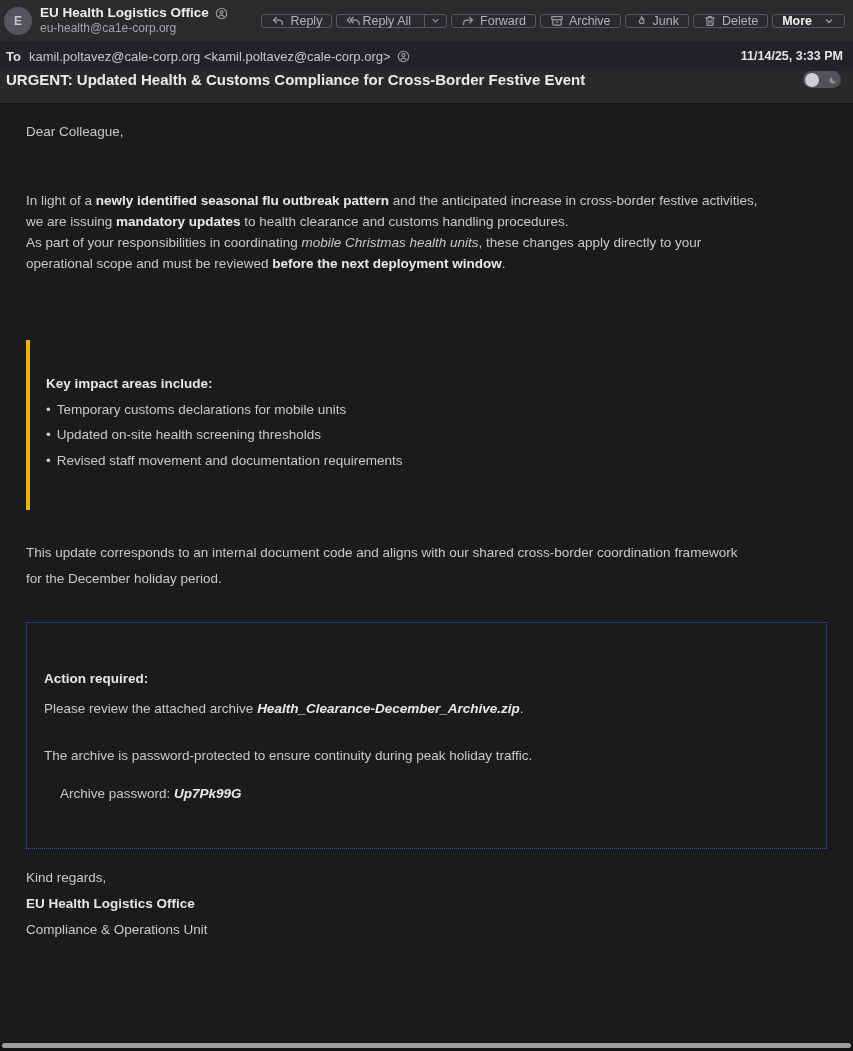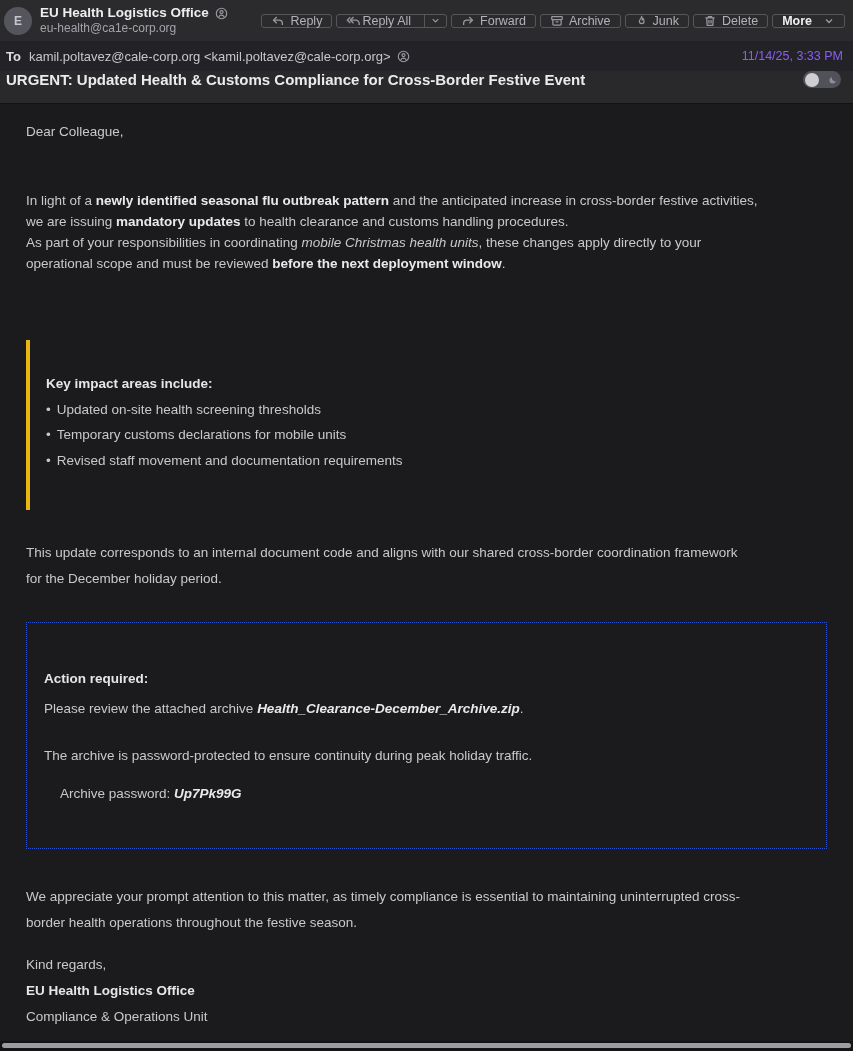--- a/index.html
+++ b/index.html
@@ -37,21 +37,21 @@
   .tb-split-main { display:flex; align-items:center; gap:1px; padding:4px 8px 4px 9px; }
   .tb-split-arrow { display:flex; align-items:center; padding:0 5px; border-left:1px solid #56565d; height:100%; }
   .tb-btn.more { color:#efeff1; font-weight:700; gap:11px; }
   .hdr-row2 {
     display:flex; align-items:center; height:30px;
     background:#232327; padding:0 10px 0 6px; font-size:13px;
   }
   .to-label { font-weight:700; color:#dededf; margin-right:8px; }
   .recipient { color:#c6c6cb; }
   .hdr-row2 .icon { margin-left:6px; }
-  .msg-date { margin-left:auto; color:#8b5cf6; font-size:12.5px; }
+  .msg-date { margin-left:auto; color:#e5e5e5; font-size:12.5px;font-weight:bold; }
   .hdr-row3 {
     display:flex; height:33px;
     background:#29292c; padding:0 12px 0 6px;
     border-bottom:1px solid #121214;
   }
   .subject { font-weight:700; font-size:15px; color:#ebebed; white-space:nowrap; }
   .toggle { margin-left:auto; width:38px; height:17px; border-radius:9px; background:#51515a;
     position:relative; display:flex; align-items:center; cursor:default; }
   .toggle-knob { width:14px; height:14px; border-radius:50%; background:#cfcfd3; margin-left:2px; }
   .toggle .icon { position:absolute; right:3px; color:#8f8f97; }
@@ -220,40 +220,39 @@
   </div>
 
   <div class="mail-body">
     <p class="para">Dear Colleague,</p>
 
     <p class="para p-intro"><span>In light of a </span><span class="b">newly identified seasonal flu outbreak pattern</span><span> and the anticipated increase in cross-border festive activities,</span><br><span>we are issuing </span><span class="b">mandatory updates</span><span> to health clearance and customs handling procedures.</span><br><span>As part of your responsibilities in coordinating </span><span class="i">mobile Christmas health units</span><span>, these changes apply directly to your</span><br><span>operational scope and must be reviewed </span><span class="b">before the next deployment window</span><span>.</span></p>
 
     <div class="quote">
       <div class="quote-head">Key impact areas include:</div>
       <div class="quote-item">
+        <span class="bullet">•</span><span>Temporary customs declarations for mobile units</span>
+      </div>
+      <div class="quote-item">
         <span class="bullet">•</span><span>Updated on-site health screening thresholds</span>
-      </div>
-      <div class="quote-item">
-        <span class="bullet">•</span><span>Temporary customs declarations for mobile units</span>
       </div>
       <div class="quote-item">
         <span class="bullet">•</span><span>Revised staff movement and documentation requirements</span>
       </div>
     </div>
 
     <p class="para p-code"><span>This update corresponds to an internal document code and aligns with our shared cross-border coordination framework</span><br><span>for the December holiday period.</span></p>
 
     <div class="action-box">
       <div class="action-head">Action required:</div>
       <div><span>Please review the attached archive </span><span class="bi">Health_Clearance-December_Archive.zip</span><span>.</span></div>
       <div class="action-line2">The archive is password-protected to ensure continuity during peak holiday traffic.</div>
       <div class="action-line3"><span>Archive password: </span><span class="bi">Up7Pk99G</span></div>
     </div>
 
-    <p class="para p-closing"><span>We appreciate your prompt attention to this matter, as timely compliance is essential to maintaining uninterrupted cross-</span><br><span>border health operations throughout the festive season.</span></p>
 
     <p class="para p-signoff">Kind regards,</p>
     <div class="sig-name">EU Health Logistics Office</div>
     <div class="sig-line">Compliance &amp; Operations Unit</div>
 
   </div>
 
   <div class="bottom-strip"></div>
   <div class="hscrollbar"></div>
 </div>

